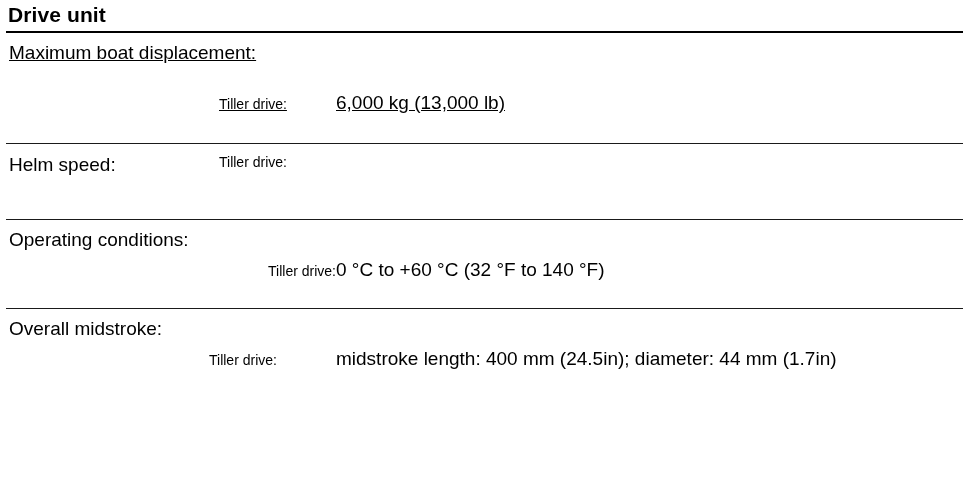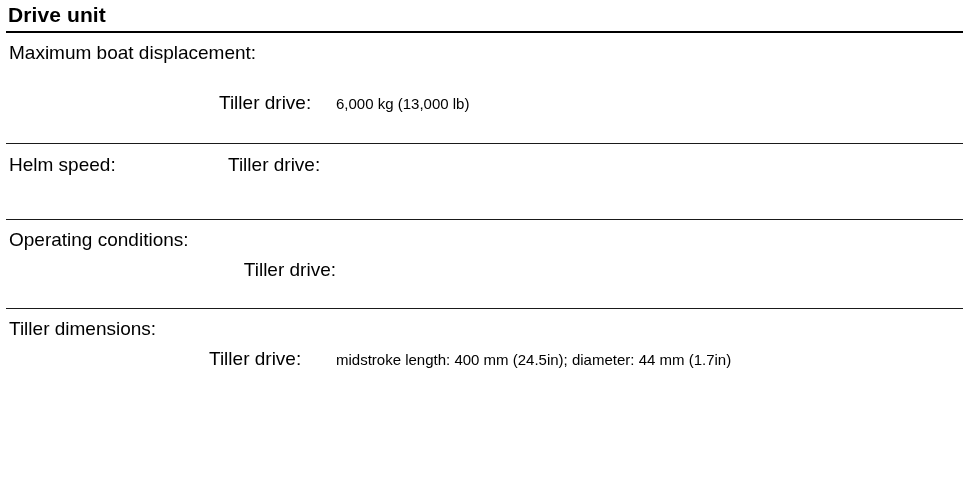--- a/index.html
+++ b/index.html
@@ -48,38 +48,38 @@
   .label {
     font-size: 19px;
     padding-left: 3px;
     white-space: nowrap;
   }
   .sub-row {
     display: flex;
     align-items: baseline;
   }
   .sub-label {
-    font-size: 19px;
+    font-size: 14px;
     width: 330px;
     box-sizing: border-box;
     padding-left: 213px;
     white-space: nowrap;
   }
   .value {
-    font-size: 15px;
+    font-size: 19px;
     white-space: nowrap;
   }
 
   
   .sec-displacement { padding-top: 9px; }
   .sec-displacement .sub-row { margin-top: 28px; }
-  .sec-displacement { padding-bottom: 23px; }
+  .sec-displacement { padding-bottom: 23px; text-decoration: underline; }
 
   .sec-helm { padding-top: 10px; padding-bottom: 37px; }
-  .sec-helm .row-inline { display: flex; align-items: center; gap: 9px; }
+  .sec-helm .row-inline { display: flex; align-items: flex-start; }
   .sec-helm .label { width: 210px; }
 
   .sec-operating { padding-top: 9px; padding-bottom: 21px; text-align: right; }
   .sec-operating .sub-row { margin-top: 8px; }
 
   .sec-overall { padding-top: 9px; }
   .sec-overall .sub-row { margin-top: 8px; }
 </style>
 </head>
 <body>
@@ -110,28 +110,29 @@
   </div>
 
   <div class="rule thin"></div>
 
   <div class="section sec-operating">
     <div class="row">
       <span class="label">Operating conditions:</span>
     </div>
     <div class="sub-row">
       <span class="sub-label" style="padding-left:203px;">Tiller drive:</span>
+      <span class="value">0 °C to +60 °C (32 °F to 140 °F)</span>
     </div>
   </div>
 
   <div class="rule thin"></div>
 
   <div class="section sec-overall">
     <div class="row">
-      <span class="label">Tiller dimensions:</span>
+      <span class="label">Overall midstroke:</span>
     </div>
     <div class="sub-row">
       <span class="sub-label" style="padding-left:203px;">Tiller drive:</span>
       <span class="value">midstroke length: 400 mm (24.5in); diameter: 44 mm (1.7in)</span>
     </div>
   </div>
 
 </div>
 
 </body></html>

